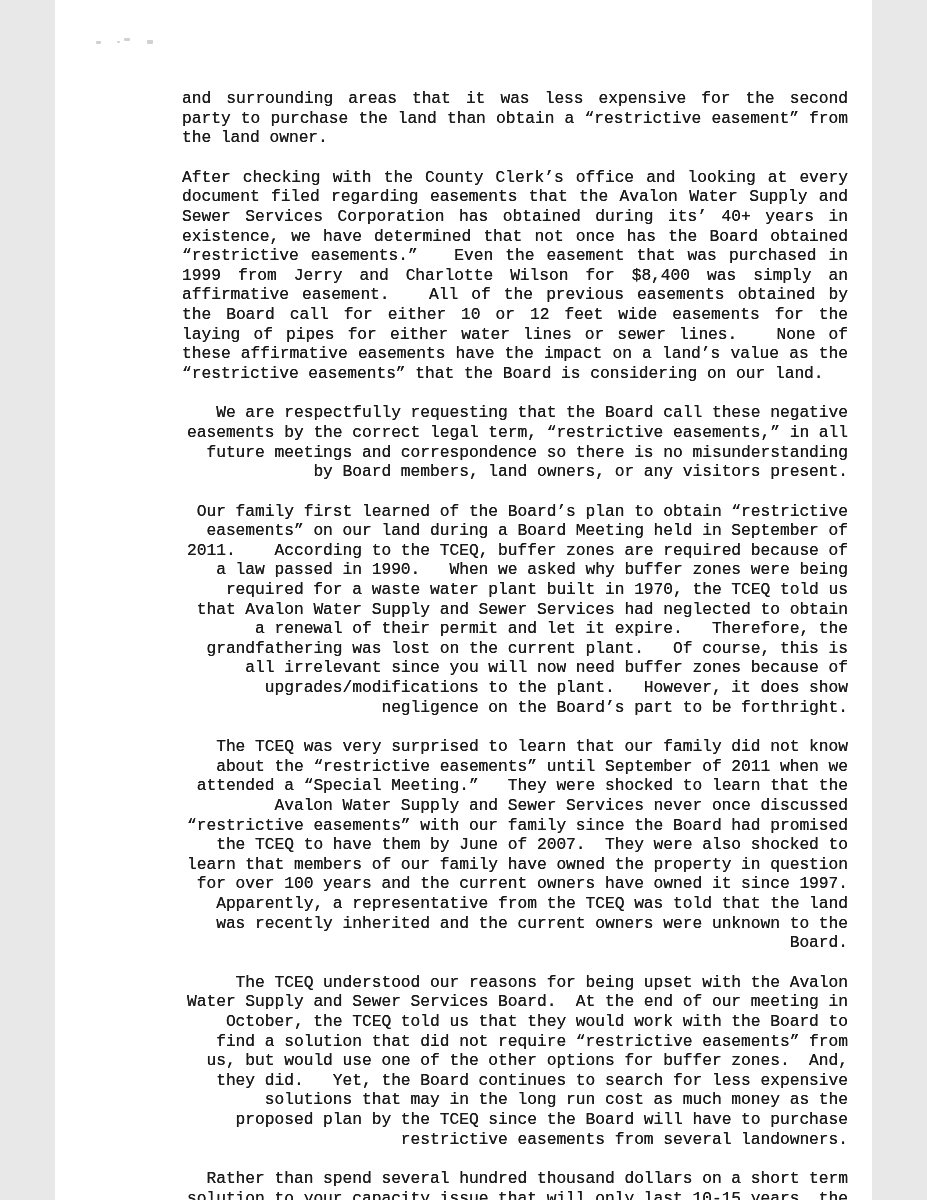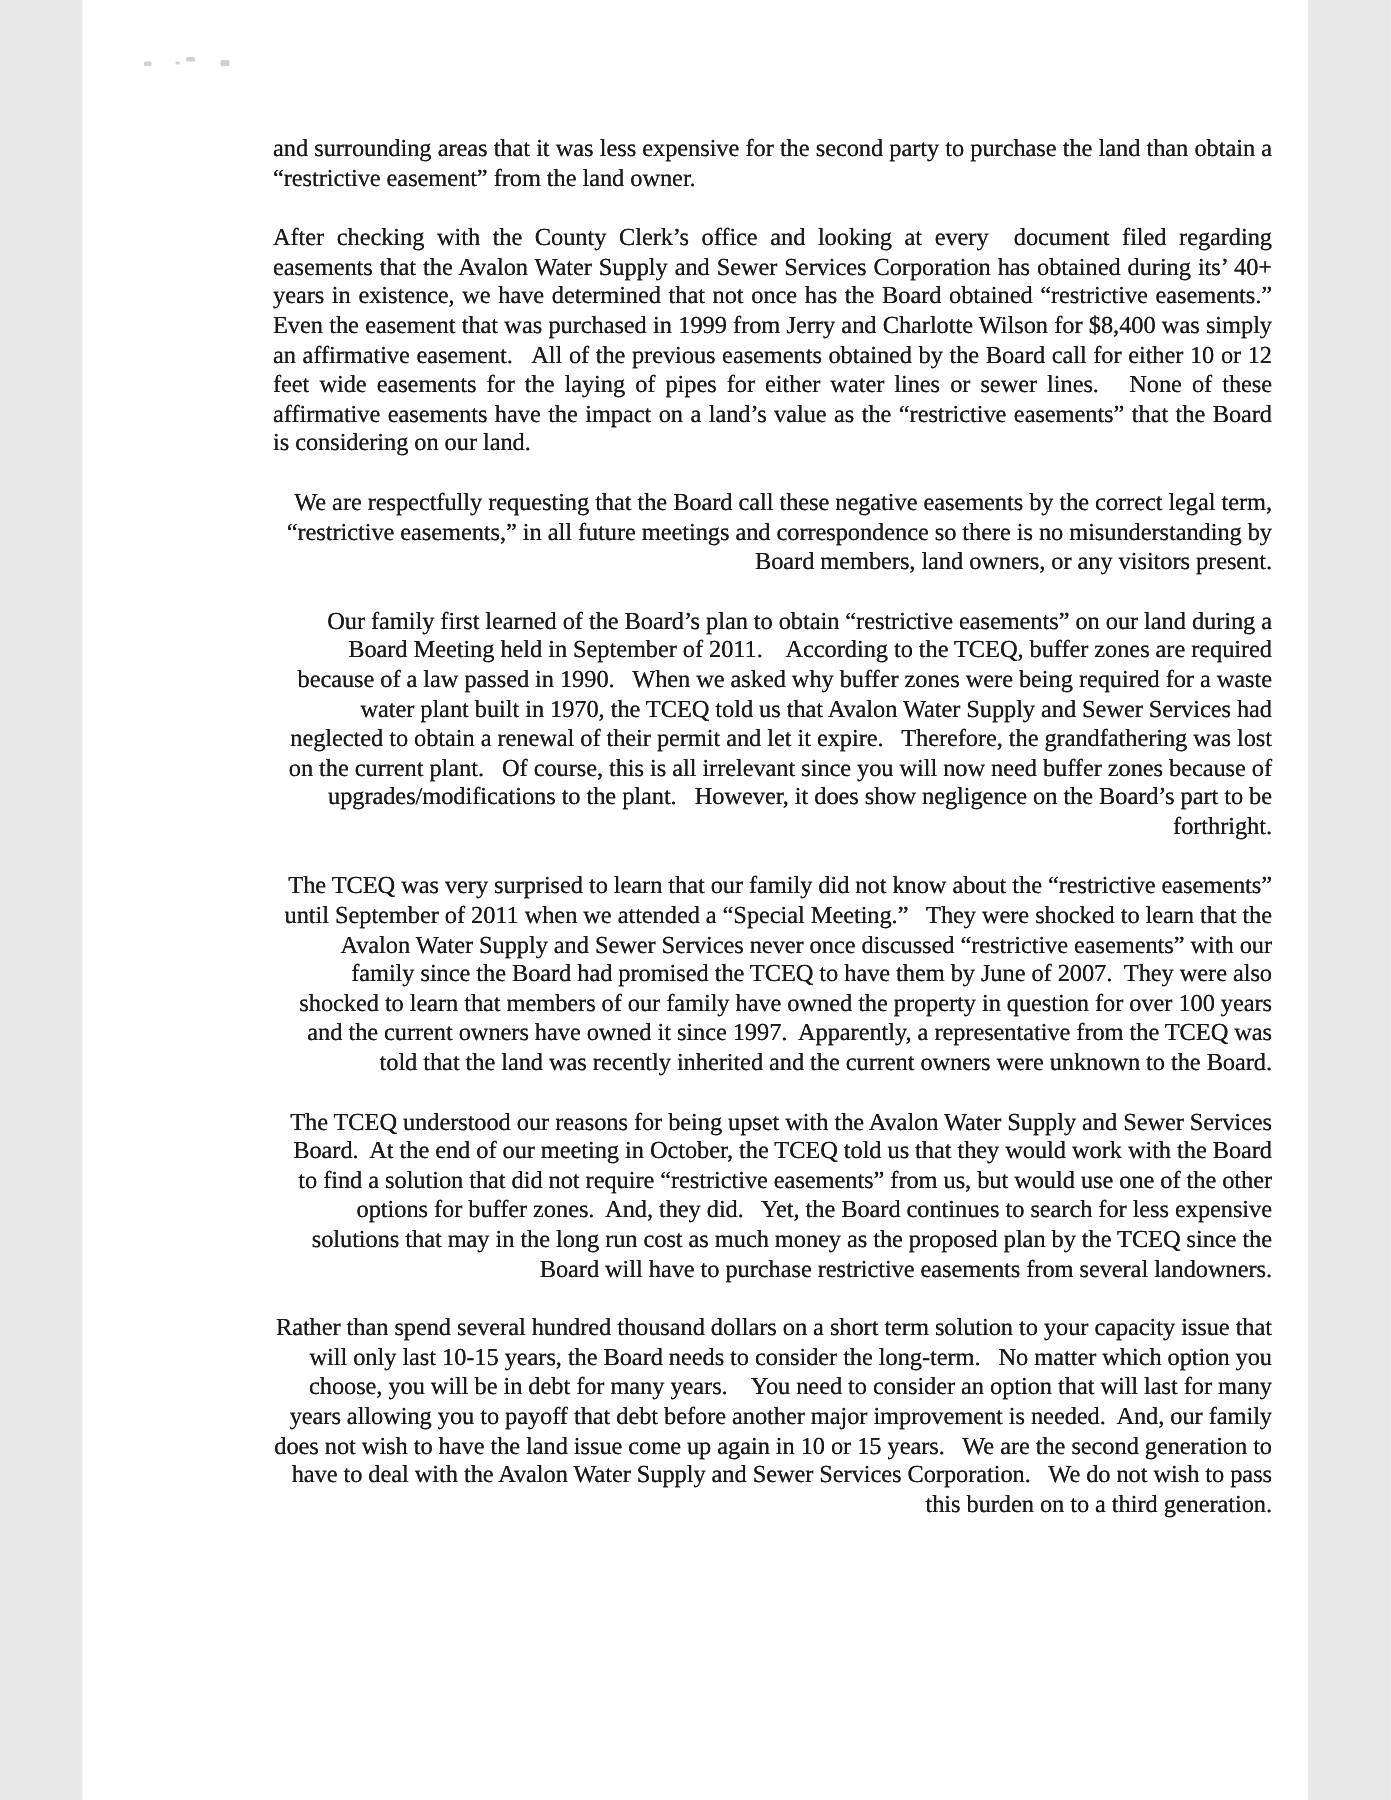--- a/index.html
+++ b/index.html
@@ -7,21 +7,21 @@
     padding: 0;
     background: #e8e8e8;
   }
   .page {
     position: relative;
     width: 817px;
     height: 1200px;
     margin: 0 auto;
     background: #ffffff;
     overflow: hidden;
-    font-family: Liberation Serif, serif;
+    font-family: Liberation Mono, monospace;
   }
   .letter-body {
     position: absolute;
     left: 127px;
     top: 89px;
     width: 666px;
     color: #1b1b1b;
     font-size: 16.3px;
     line-height: 19.6px;
     letter-spacing: -0.05px;

